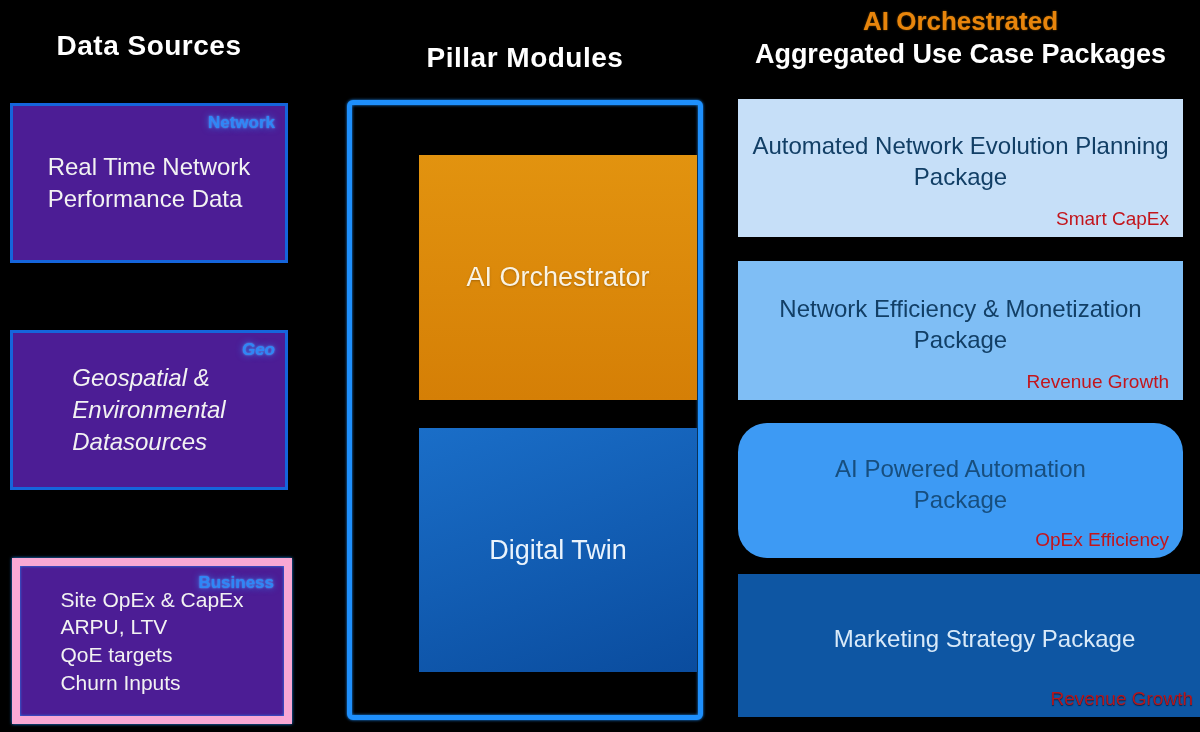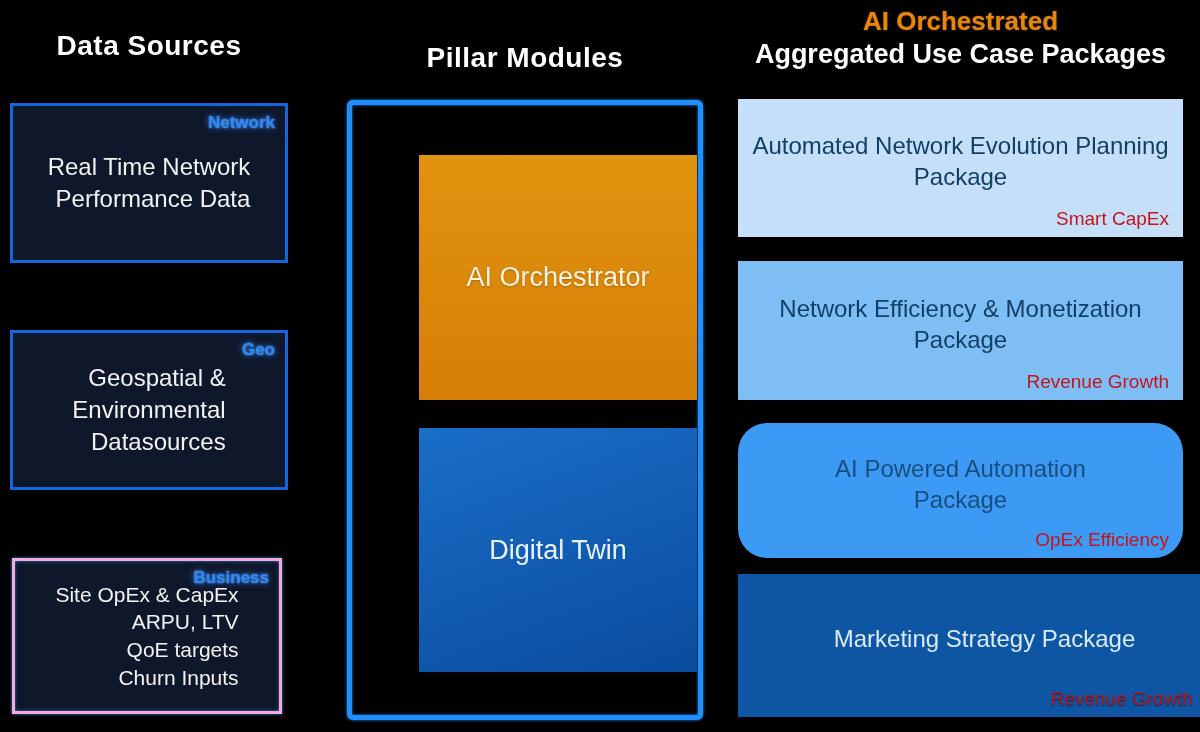--- a/index.html
+++ b/index.html
@@ -6,32 +6,32 @@
   #canvas{
     position:relative;width:1200px;height:732px;background:#000;overflow:hidden;
     font-family:"Liberation Sans", sans-serif;
   }
   .col-title{
     position:absolute;text-align:center;color:#fff;font-weight:bold;
     font-size:28px;letter-spacing:.5px;
   }
   
   .lbox{
-    position:absolute;left:10px;width:272px;background:#0f172a;
+    position:absolute;left:10px;width:272px;background:#4c1d95;
     border:3px solid #1565DC;display:flex;flex-direction:column;
-    align-items:center;justify-content:center;text-align:right;
+    align-items:center;justify-content:center;text-align:left;
   }
   .lbox .body{color:#F2F2F2;font-size:24px;line-height:1.32;}
   .lbox.small .body{font-size:21px;}
   .tag{
     position:absolute;top:7px;right:10px;color:#2F86F6;font-weight:bold;
     font-size:17px;text-shadow:0 0 7px rgba(47,134,246,.95),0 0 2px rgba(120,190,255,.9);
   }
   .thick{
-    border:3px solid #f9a8d4;
+    border:8px solid #f9a8d4;
     box-shadow:0 0 3px #1E8FFC, inset 0 0 3px #1E8FFC;
   }
   
   #pillar-frame{
     position:absolute;left:347px;top:100px;width:346px;height:610px;
     border:5px solid #1E8FFC;border-radius:6px;background:#000;
     box-shadow:0 0 3px #1E8FFC, inset 0 0 3px #1E8FFC;
   }
   .module{
     position:absolute;left:385px;width:278px;display:flex;align-items:center;
@@ -67,21 +67,21 @@
   </div>
 
   <div class="lbox" style="top:103px;height:154px;">
     <div class="tag">Network</div>
     <div class="body">
       <div>Real Time Network</div>
       <div>Performance Data</div>
     </div>
   </div>
 
-  <div class="lbox" style="top:330px;height:154px;">
+  <div class="lbox" style="top:330px;height:154px;font-style:italic;">
     <div class="tag">Geo</div>
     <div class="body">
       <div>Geospatial &amp;</div>
       <div>Environmental</div>
       <div>Datasources</div>
     </div>
   </div>
 
   <div class="lbox small thick" style="top:558px;height:150px;left:12px;width:264px;">
     <div class="tag">Business</div>

